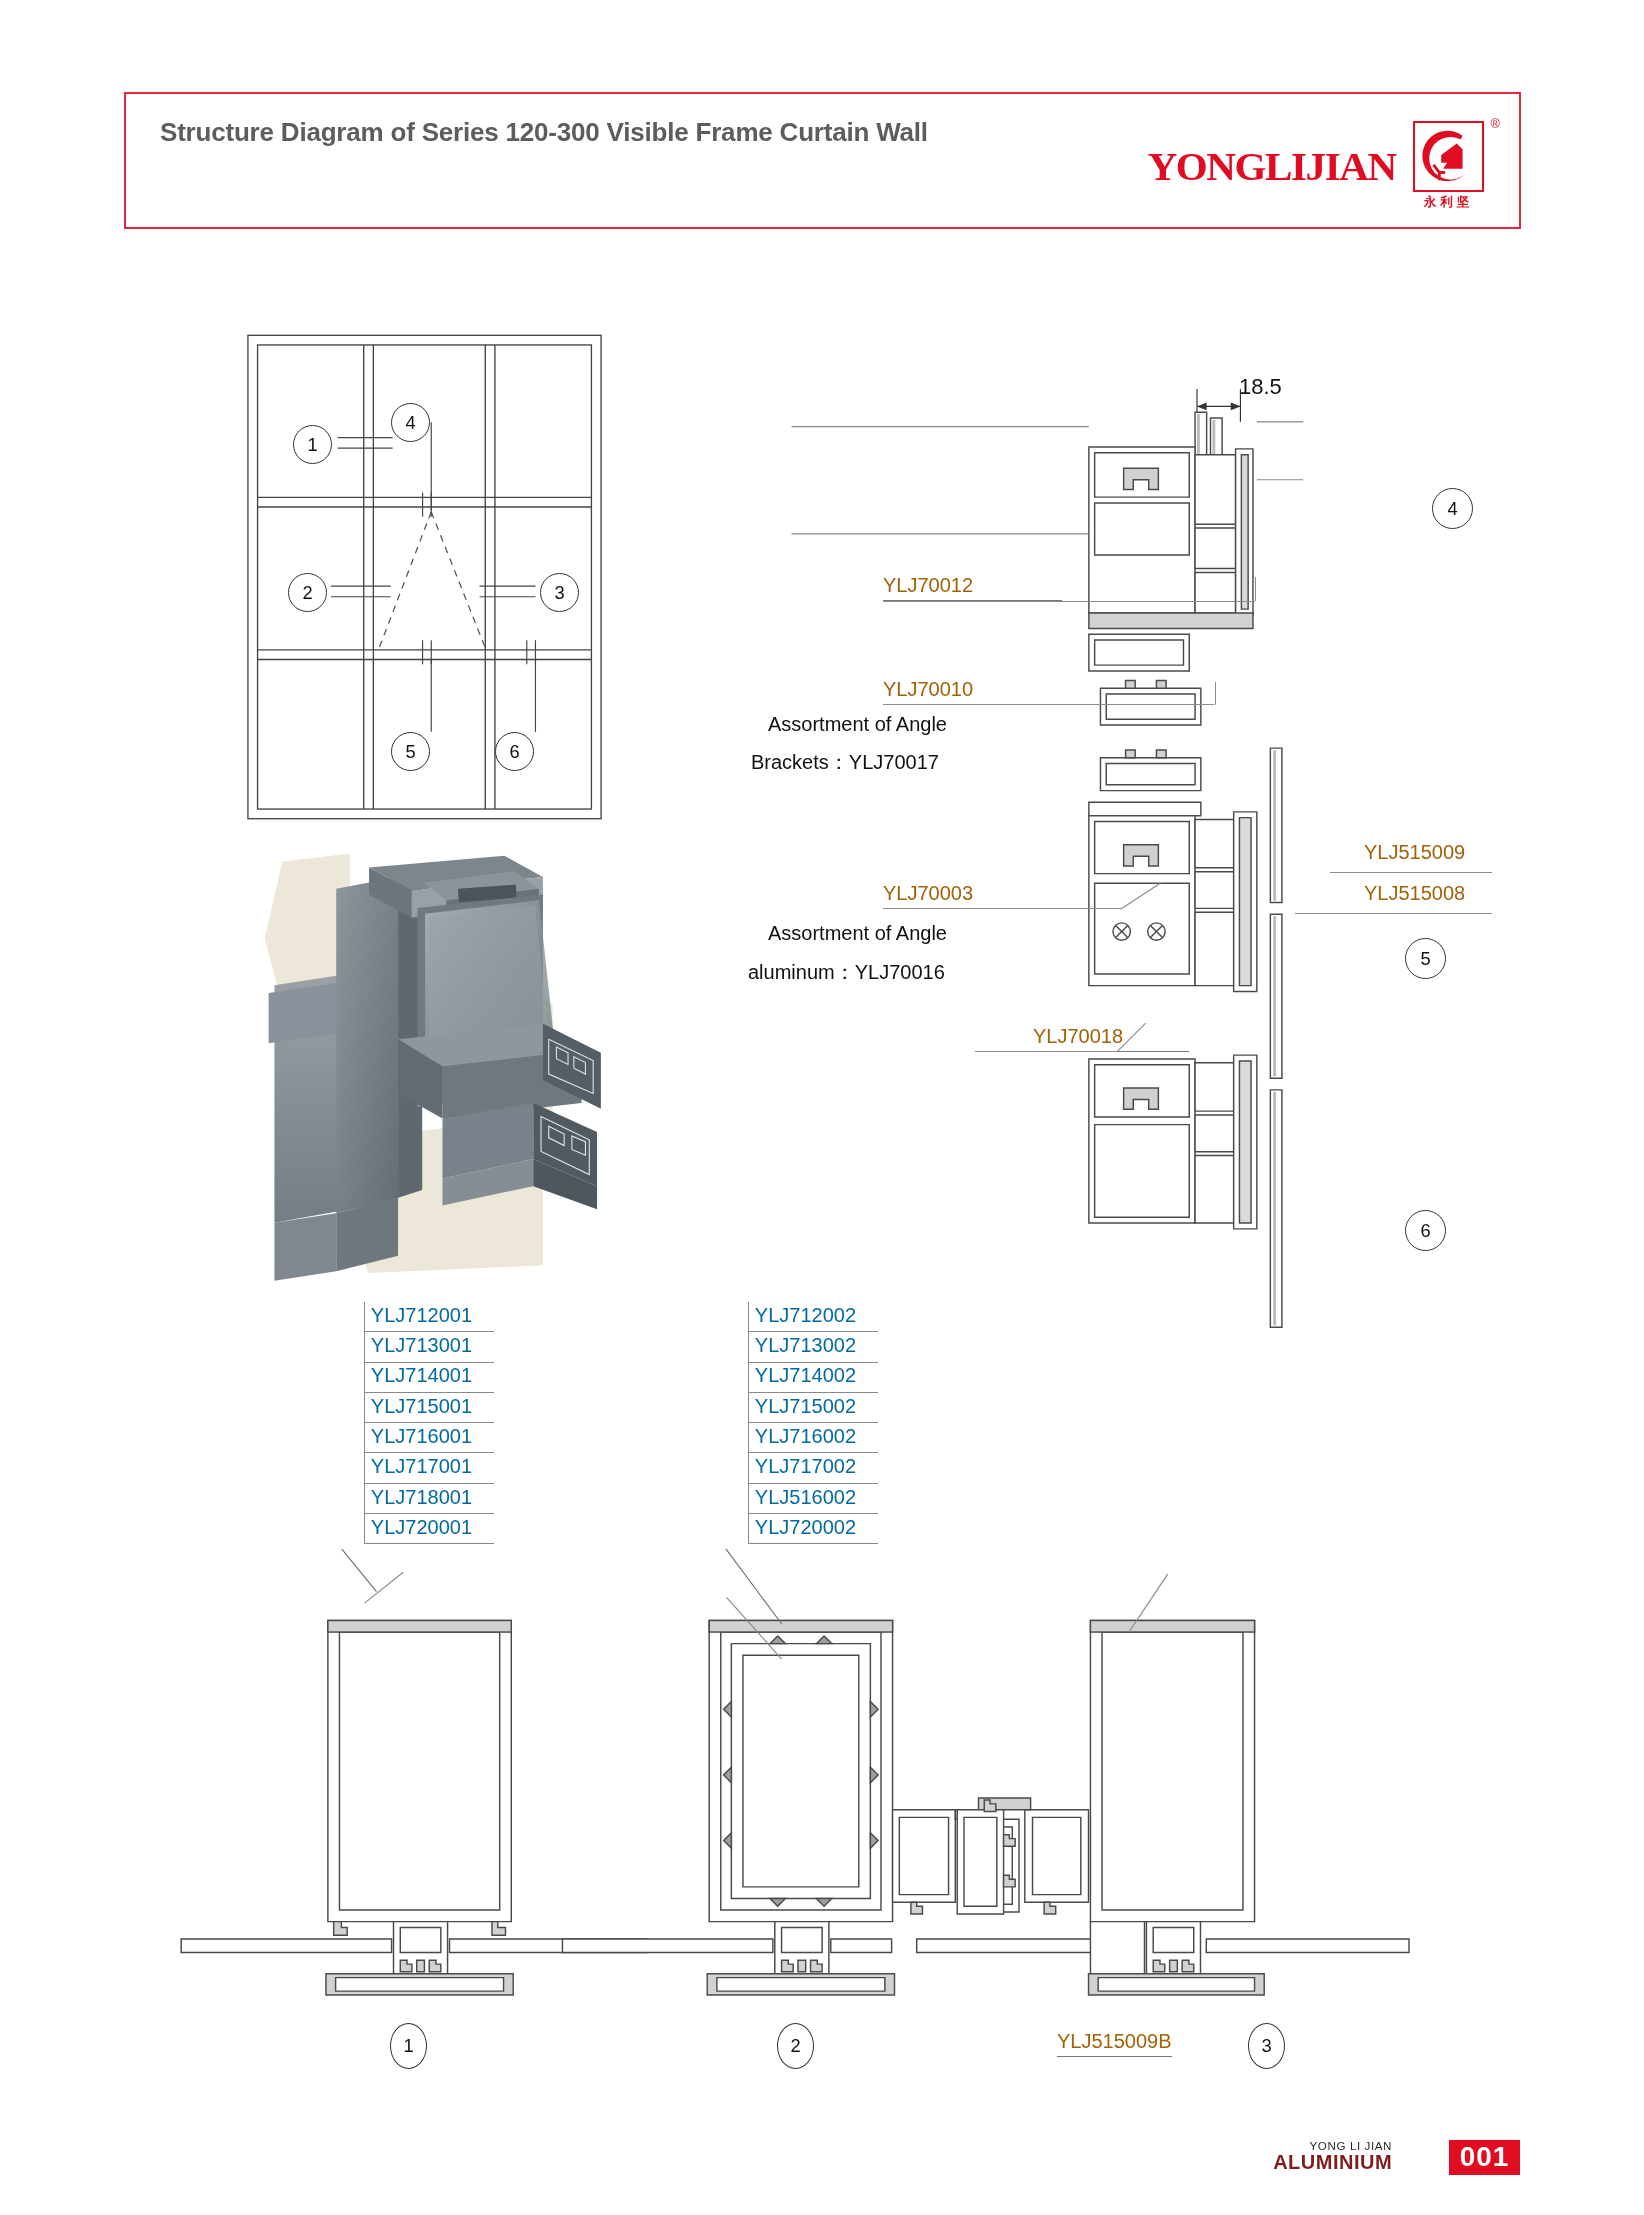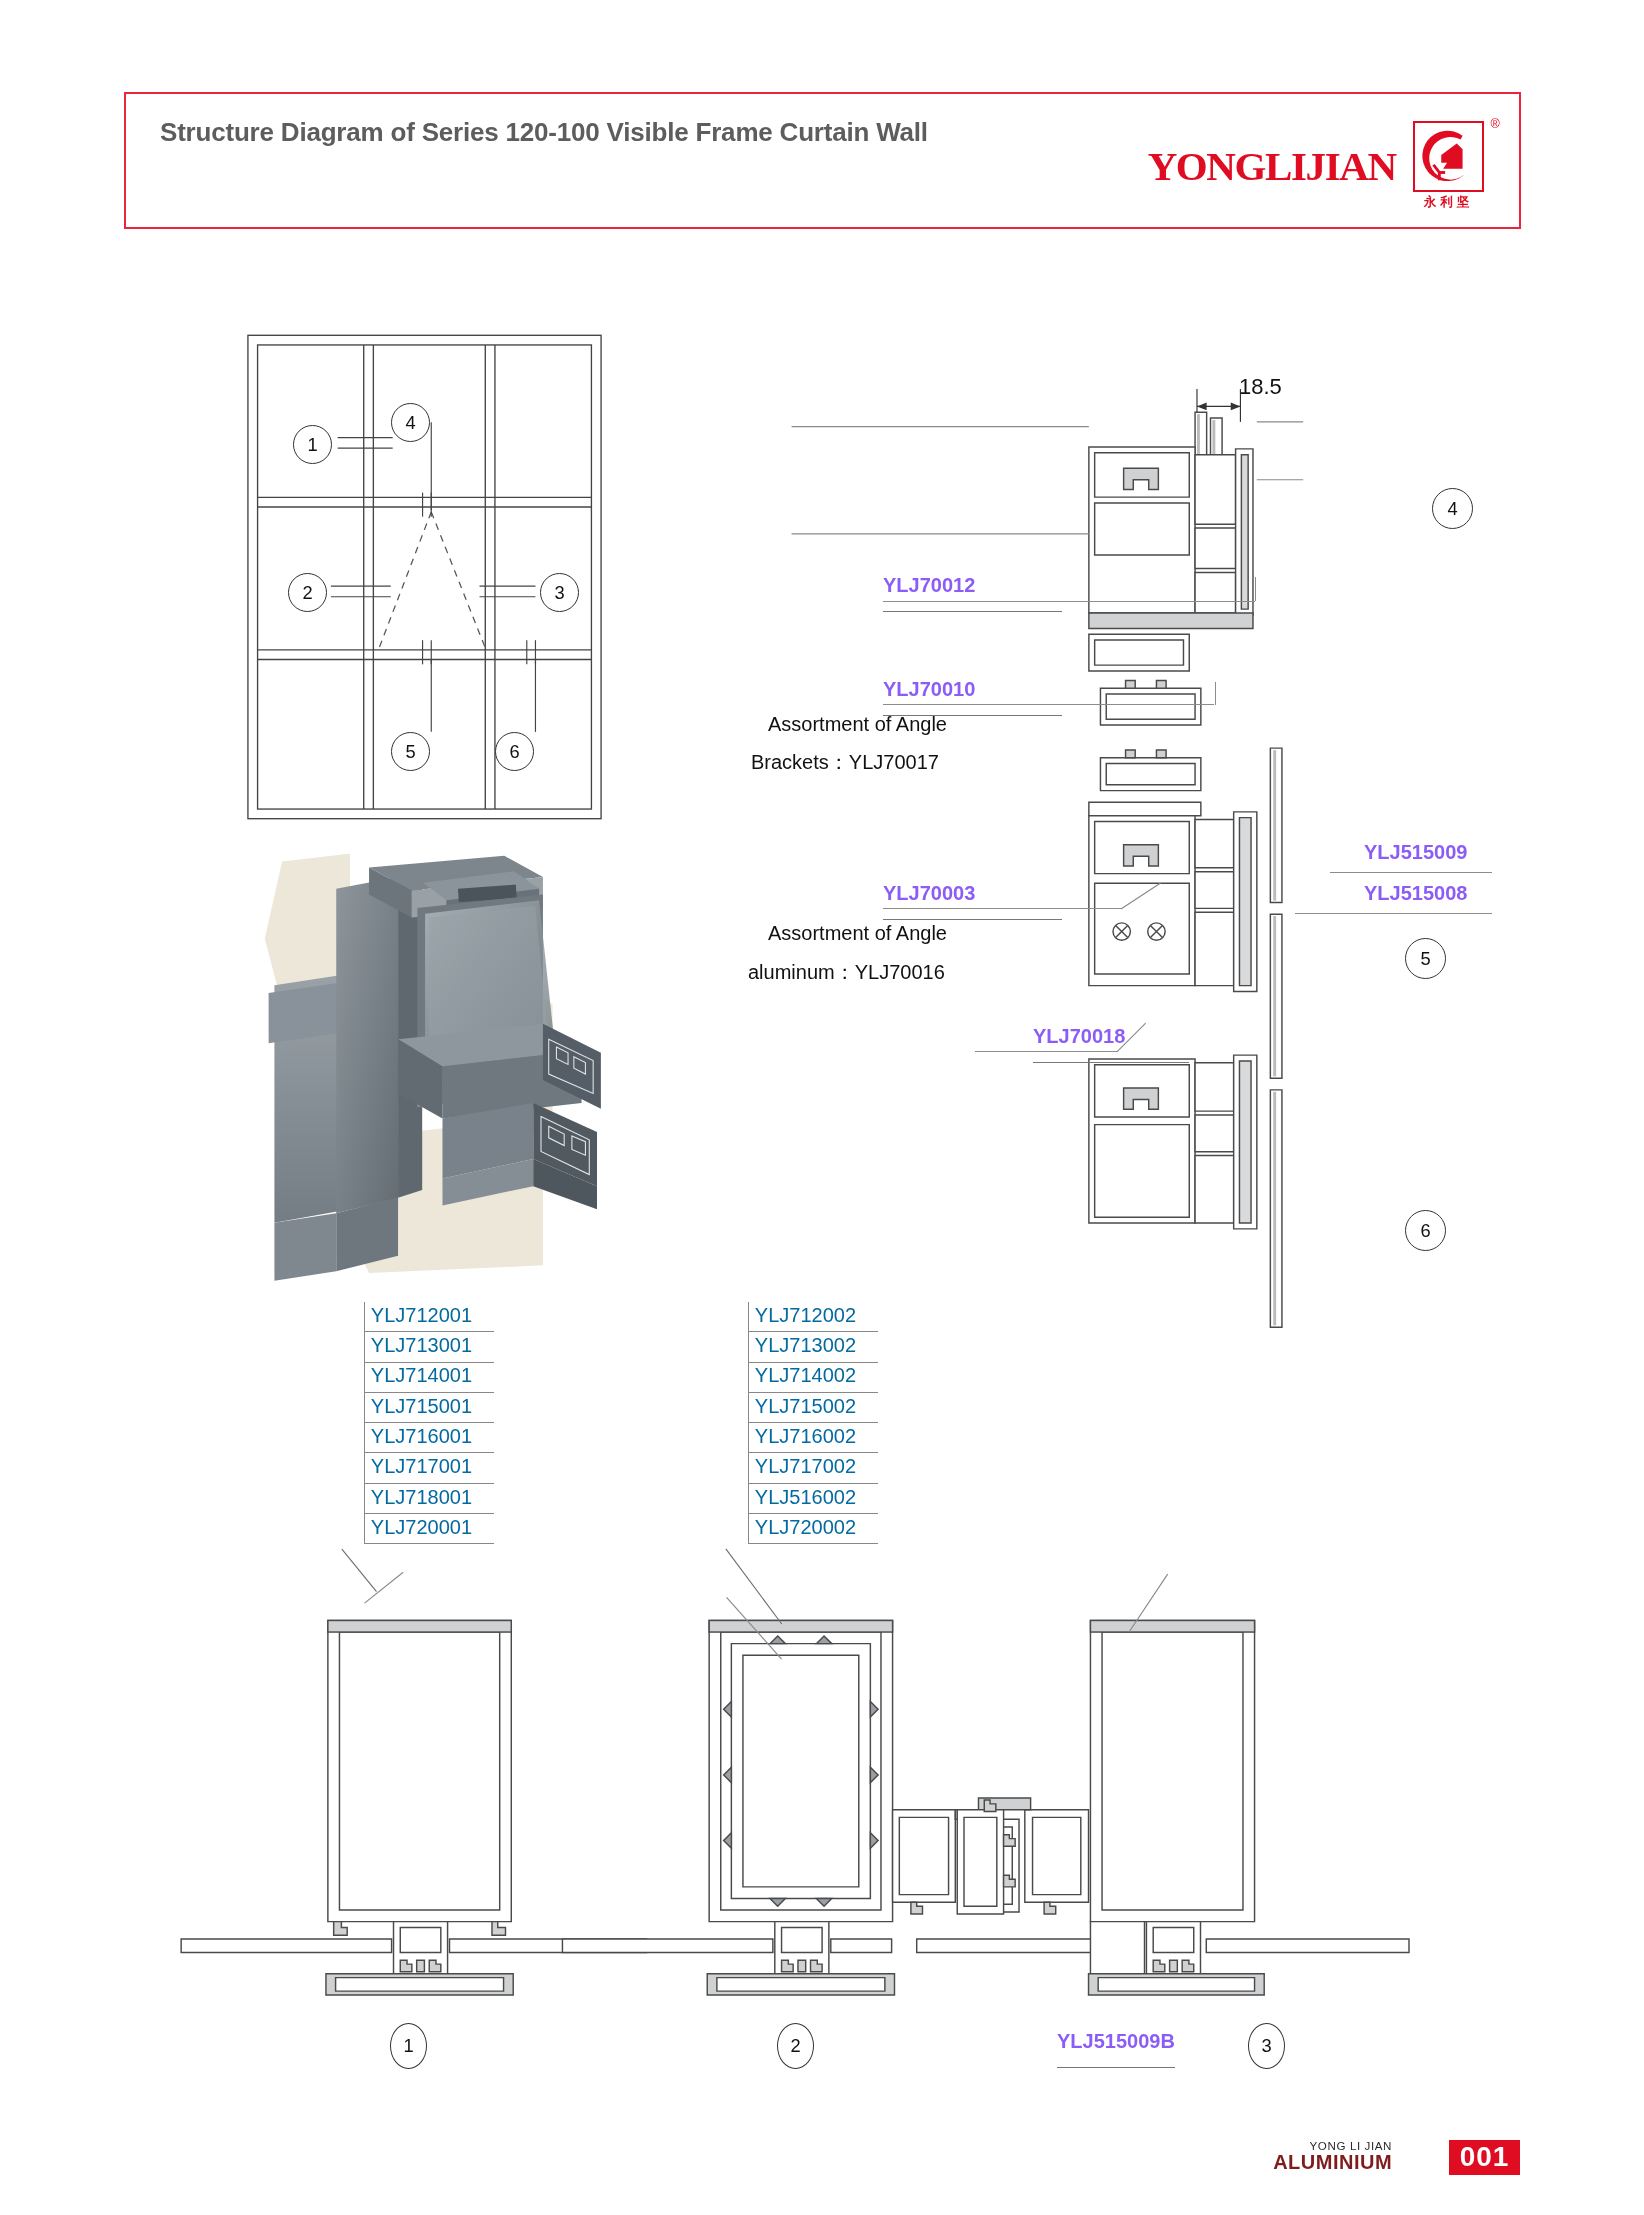--- a/index.html
+++ b/index.html
@@ -35,22 +35,22 @@
     position:absolute;left:0;top:73px;width:71px;text-align:center;
     font-size:12.6px;color:#e00d22;letter-spacing:3.9px;font-weight:bold;
   }
   .logo-svg{position:absolute;left:4.8px;top:4.8px;}
 
   
   .cal{position:absolute;border:1.5px solid #333;border-radius:50%;
        display:flex;align-items:center;justify-content:center;
        font-size:18.3px;color:#111;background:#fff;box-sizing:border-box;}
   .cal.e{border-radius:50%/50%;}
-  .lbl{position:absolute;font-size:20px;color:#8b5cf6;white-space:nowrap;
-       border-bottom:1.3px solid #777;padding-bottom:14px;font-weight:bold;}
+  .lbl{position:absolute;font-size:20px;color:#a16207;white-space:nowrap;
+       border-bottom:1.3px solid #777;padding-bottom:3px;}
   .lbl.nob{border-bottom:none;}
   .plain{position:absolute;font-size:20px;color:#111;white-space:nowrap;}
   .ln{position:absolute;background:#8c8c8c;}
   .ln.h{height:1.3px;}
   .ln.v{width:1.3px;}
 
   
   .codes{position:absolute;}
   .codes .row{
     font-size:20px;color:#0369a1;padding:2.9px 3.9px 4.8px 5.8px;
@@ -70,21 +70,21 @@
   }
 
   svg{display:block;overflow:visible;}
 </style>
 </head>
 <body>
 
 <div class="page">
 
   <div class="header">
-    <div class="header-title">Structure Diagram of Series 120-100 Visible Frame Curtain Wall</div>
+    <div class="header-title">Structure Diagram of Series 120-300 Visible Frame Curtain Wall</div>
 
     <div class="brand-wrap">
       <div class="brand-word">YONGLIJIAN</div>
       <div class="logo-mark">
         <div class="logo-box"></div>
         <div class="logo-reg">®</div>
         <svg class="logo-svg" width="62" height="62" viewBox="0 0 64 64">
           <path d="M46 10 A26 26 0 1 0 50 48 A22 22 0 1 1 44 14 Z" fill="#e00d22"></path>
           <path d="M24 30 L40 18 L46 24 L46 44 L26 44 L30 38 L24 38 Z" fill="#e00d22"></path>
           <path d="M16 40 L22 48 L22 56" stroke="#e00d22" stroke-width="3" fill="none"></path>

